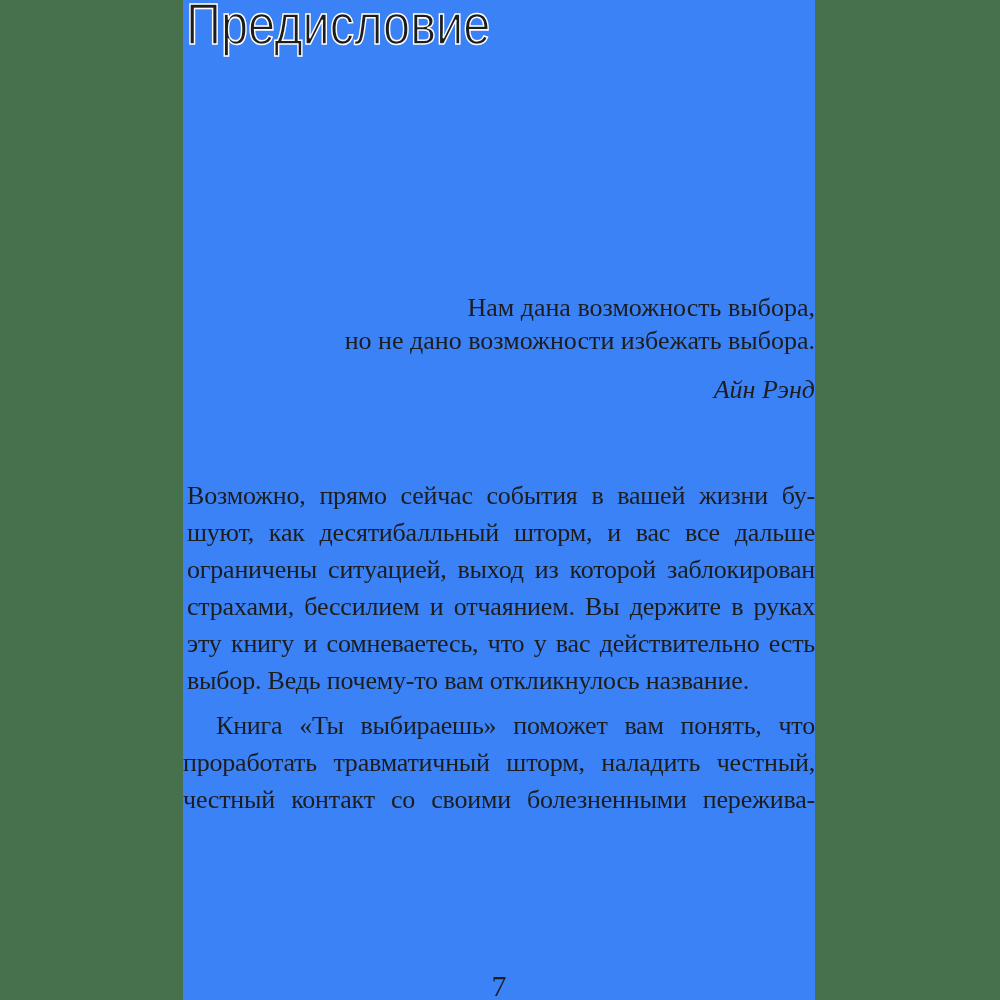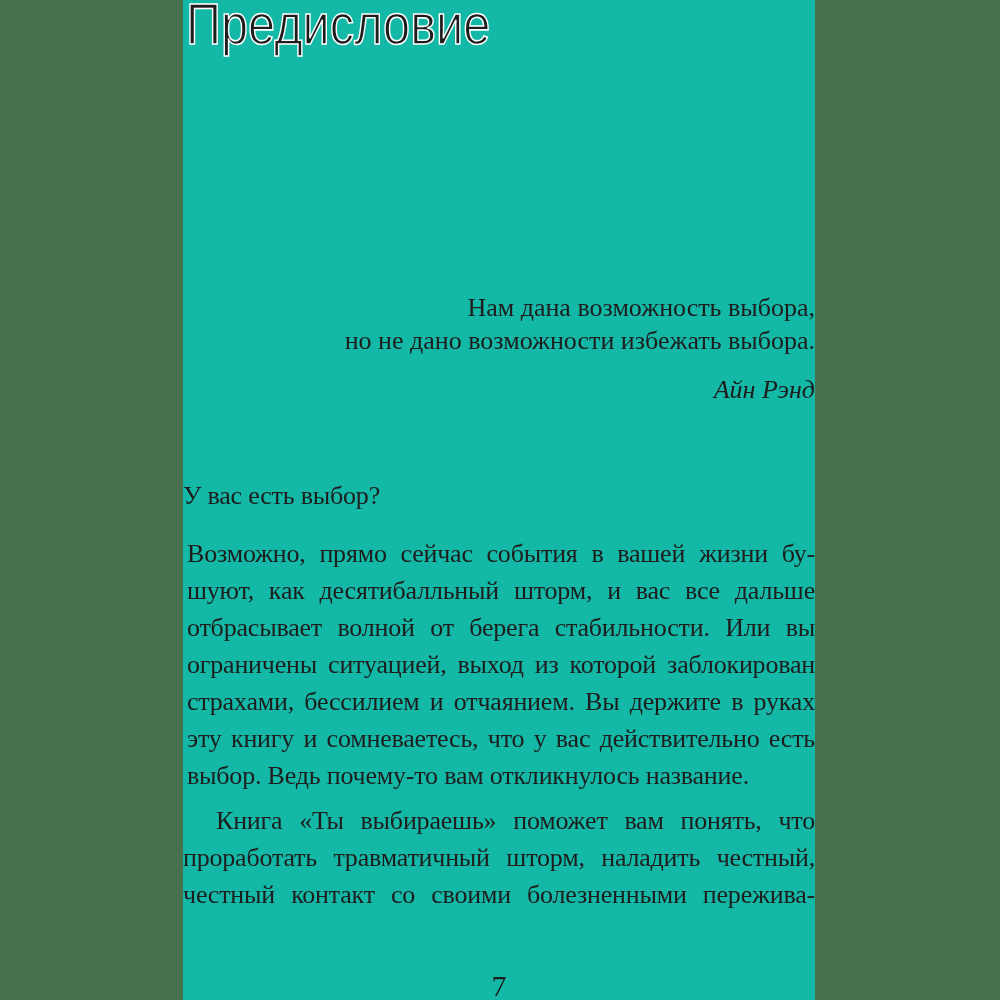--- a/index.html
+++ b/index.html
@@ -15,21 +15,21 @@
   .band {
     position: absolute; top: 0; height: 1000px;
     background: #47714C;
   }
   .band-left  { left: 0; width: 183px; }
   .band-right { left: 815px; width: 185px; }
   .page {
     position: absolute;
     left: 183px; top: 0;
     width: 632px; height: 1000px;
-    background: #14b8a6;
+    background: #3b82f6;
     color: #1d1d1d;
     overflow: hidden;
   }
   .chapter-title {
     position: absolute;
     top: -11px; left: 3px;
     font-family: "Liberation Sans", sans-serif;
     font-weight: 400;
     font-size: 58px;
     line-height: 70px;
@@ -85,26 +85,24 @@
     <div class="chapter-title">Предисловие</div>
 
     <div class="epigraph">
       <div>Нам дана возможность выбора,</div>
       <div>но не дано возможности избежать выбора.</div>
       <div class="attr">Айн Рэнд</div>
     </div>
 
     <div class="body-text">
 
-      <div class="opener">У вас есть выбор?</div>
 
       <div class="para1">
         <div class="jline">Возможно, прямо сейчас события в вашей жизни бу-</div>
         <div class="jline">шуют, как десятибалльный шторм, и вас все дальше</div>
-        <div class="jline">отбрасывает волной от берега стабильности. Или вы</div>
         <div class="jline">ограничены ситуацией, выход из которой заблокирован</div>
         <div class="jline">страхами, бессилием и отчаянием. Вы держите в руках</div>
         <div class="jline">эту книгу и сомневаетесь, что у вас действительно есть</div>
         <div class="lline">выбор. Ведь почему-то вам откликнулось название.</div>
       </div>
 
       <div class="para2">
         <div class="jline indent">Книга «Ты выбираешь» поможет вам понять, что</div>
         <div class="jline">проработать травматичный шторм, наладить честный,</div>
         <div class="jline">честный контакт со своими болезненными пережива-</div>

